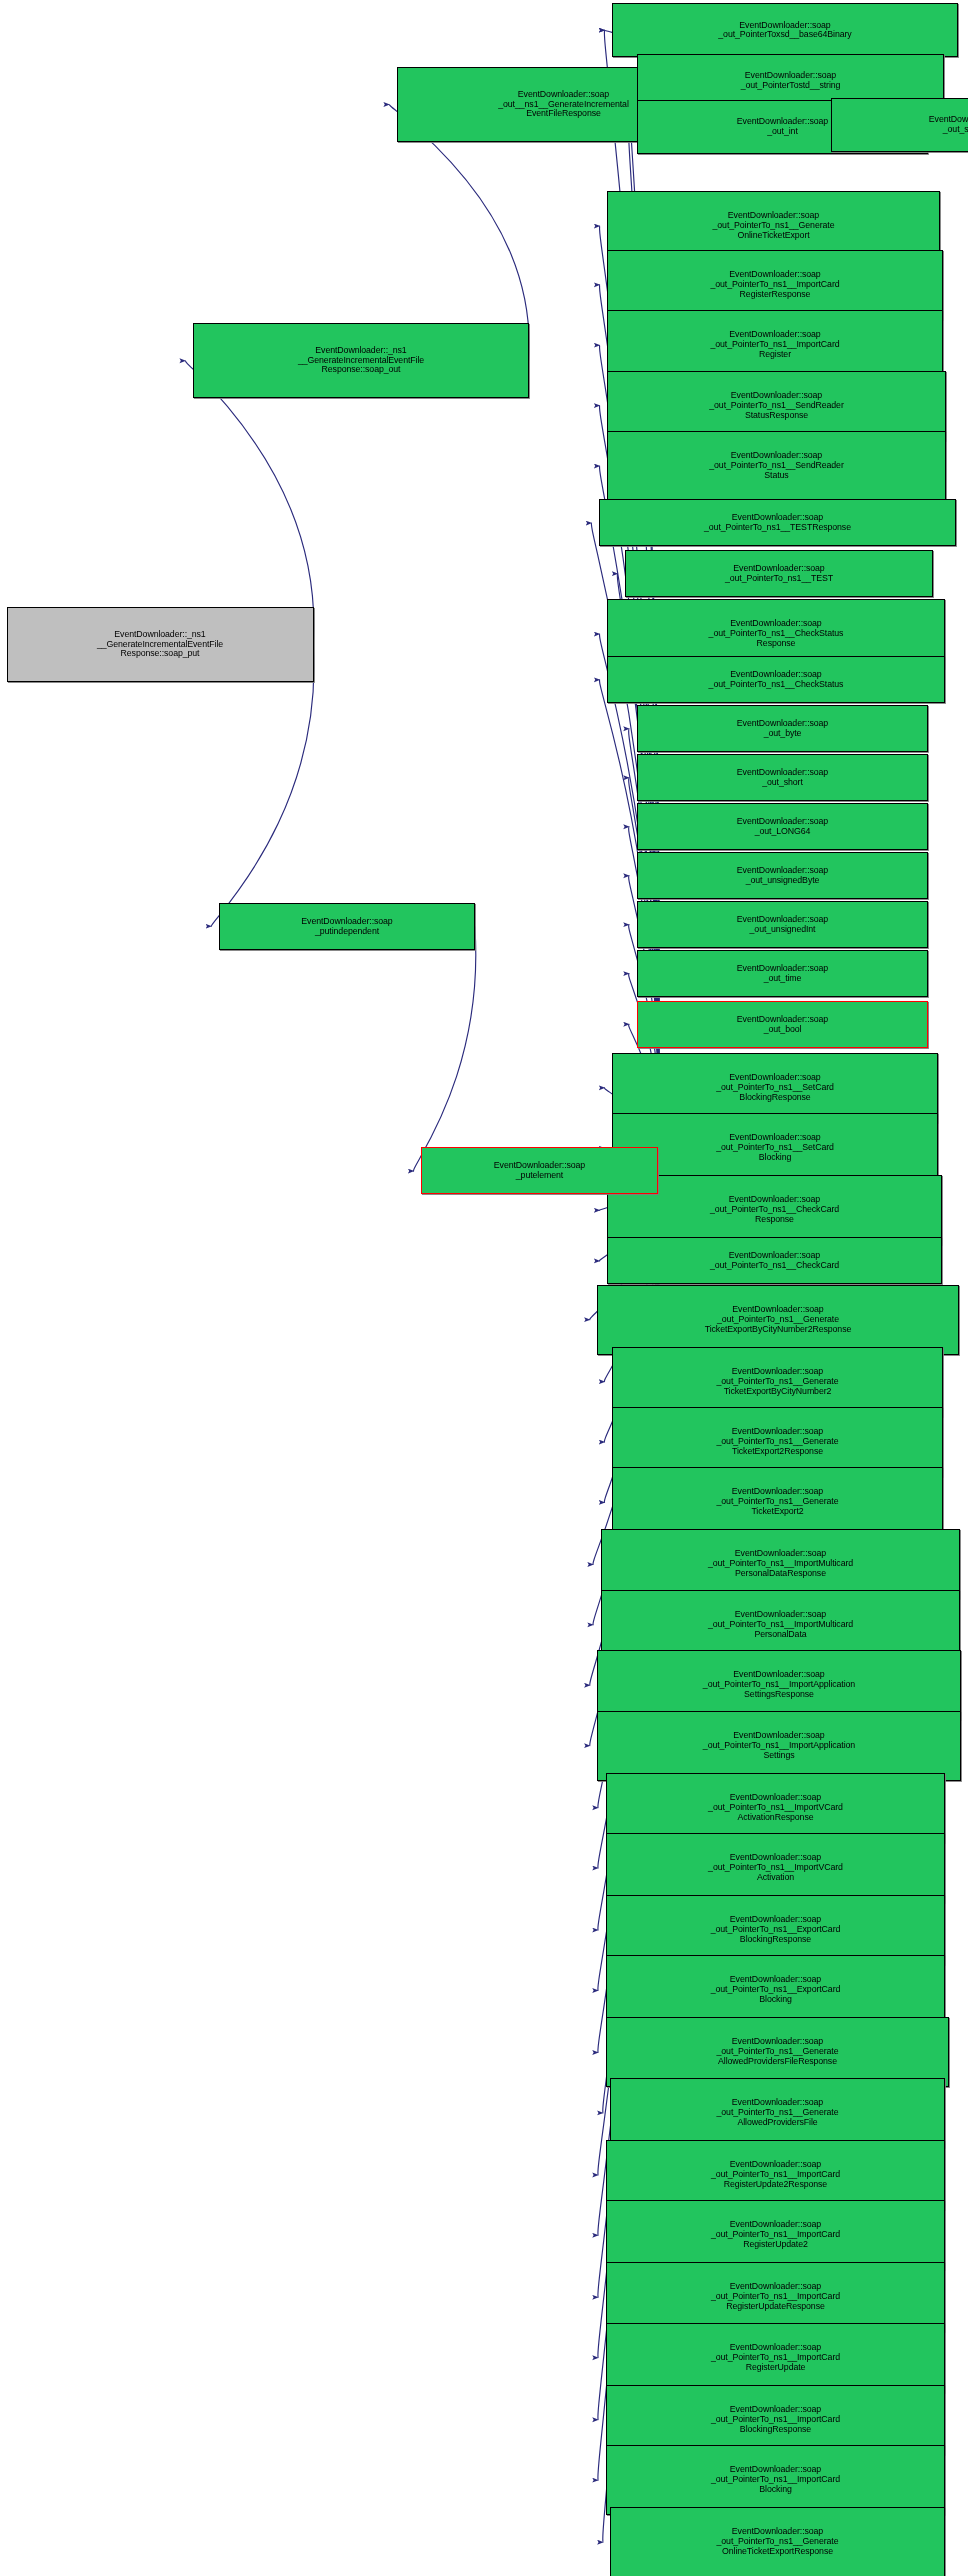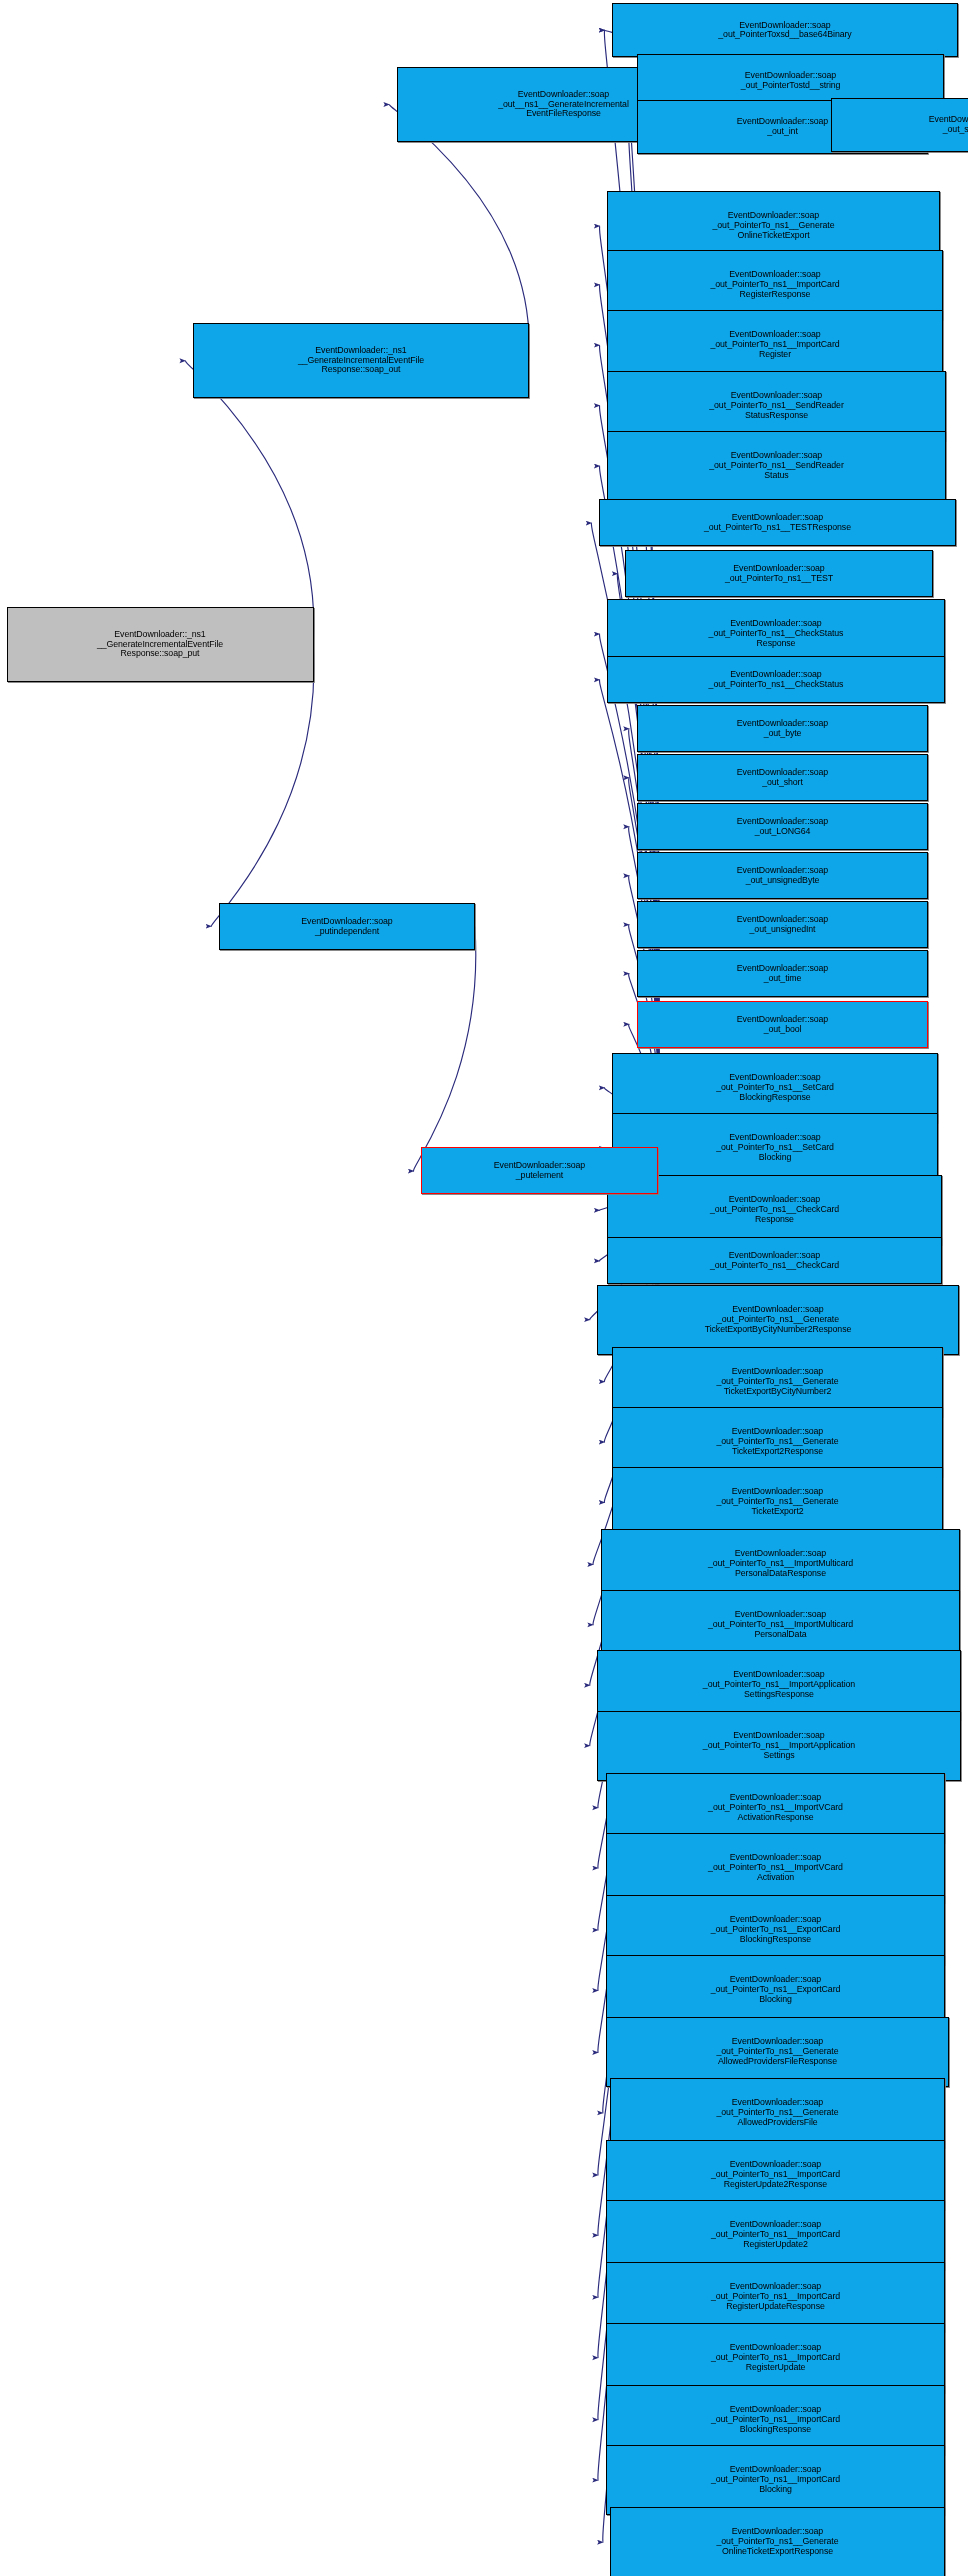--- a/index.html
+++ b/index.html
@@ -21,21 +21,21 @@
     position: absolute;
     left: 0;
     top: 0;
     width: 968px;
     height: 2576px;
     pointer-events: none;
   }
   .node {
     position: absolute;
     box-sizing: border-box;
-    background: #0ea5e9;
+    background: #22c55e;
     border: 0.8px solid #000000;
     color: #000000;
     font-size: 8.8px;
     line-height: 9.7px;
     text-align: center;
     display: flex;
     align-items: center;
     justify-content: center;
     letter-spacing: -0.1px;
     white-space: pre-line;

